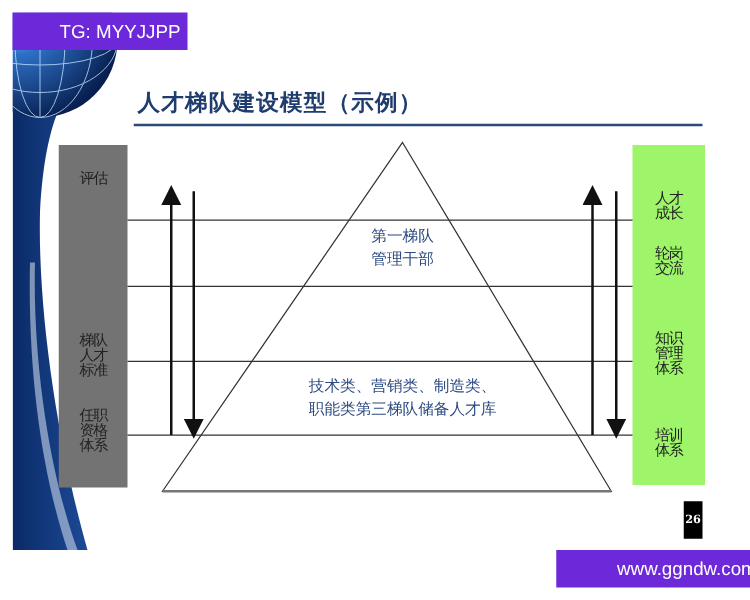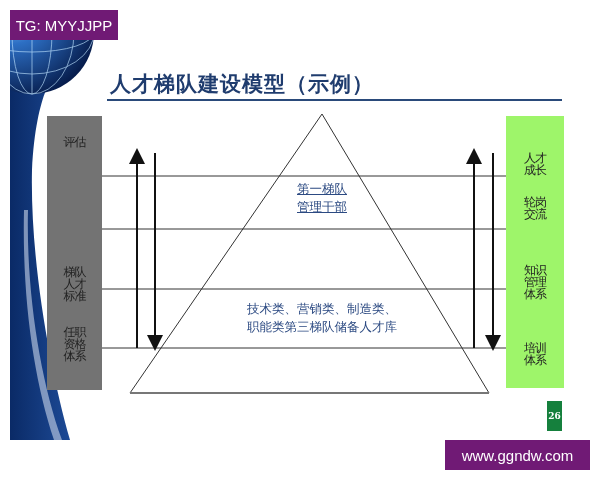--- a/index.html
+++ b/index.html
@@ -9,48 +9,48 @@
     font-family: "DejaVu Sans", "Liberation Sans", sans-serif;
   }
   .slide {
     position: absolute; left: 10px; top: 10px; width: 580px; height: 430px;
     background: #ffffff; overflow: hidden;
   }
   .globe-deco { position: absolute; left: 0; top: 0; width: 580px; height: 430px; }
   .title {
     position: absolute; left: 100px; top: 60px;
     font-family: "DejaVu Serif", "Liberation Serif", serif;
-    font-size: 21px; font-weight: bold; color: #1f3c6e; letter-spacing: 1px;
+    font-size: 18px; font-weight: bold; color: #1f3c6e; letter-spacing: 1px;
   }
   .left-panel {
     position: absolute; left: 37px; top: 106px; width: 55px; height: 274px;
     background: #737373;
   }
   .right-panel {
     position: absolute; left: 496px; top: 106px; width: 58px; height: 272px;
     background: #9ef56a;
   }
   .plabel {
     position: absolute; width: 100%; text-align: center;
     font-size: 12px; line-height: 12px; color: #222; letter-spacing: -1px;
   }
   .diagram { position: absolute; left: 0; top: 0; width: 580px; height: 430px; }
   .tier-text {
     position: absolute; text-align: center; color: #2c4a82;
     font-size: 12.5px; line-height: 18px; white-space: nowrap;
   }
   .page-num {
     position: absolute; left: 537px; top: 391px; width: 15px; height: 30px;
-    background: #15803d; color: #fff; font-family: "DejaVu Serif", serif;
+    background: #000000; color: #fff; font-family: "DejaVu Serif", serif;
     font-size: 9px; font-weight: bold; display: flex; align-items: center; justify-content: center;
   }
   .wm {
-    position: absolute; background: #701a75; color: #fff;
+    position: absolute; background: #6d28d9; color: #fff;
     font-family: "Liberation Sans", sans-serif; font-size: 15px;
-    display: flex; align-items: center; justify-content: center;
+    display: flex; align-items: center; justify-content: center; padding-left: 32px;
   }
   .wm-tl { left: 10px; top: 10px; width: 108px; height: 30px; }
   .wm-br { left: 445px; top: 440px; width: 145px; height: 30px; text-align: right; }
 </style>
 </head>
 <body>
 
 <div class="slide">
 
   <svg class="globe-deco" viewBox="0 0 580 430">
@@ -120,21 +120,21 @@
     <path d="M312,104 L479,383 L120,383 Z" fill="none" stroke="#333" stroke-width="1"></path>
     <line x1="120" y1="383" x2="479" y2="383" stroke="#777" stroke-width="2"></line>
 
     <line x1="127" y1="338" x2="127" y2="146" stroke="#111" stroke-width="2" marker-end="url(#ah)"></line>
     <line x1="145" y1="143" x2="145" y2="333" stroke="#111" stroke-width="2" marker-end="url(#ah)"></line>
 
     <line x1="464" y1="338" x2="464" y2="146" stroke="#111" stroke-width="2" marker-end="url(#ah)"></line>
     <line x1="483" y1="143" x2="483" y2="333" stroke="#111" stroke-width="2" marker-end="url(#ah)"></line>
   </svg>
 
-  <div class="tier-text" style="left:252px;top:170px;width:120px;text-decoration:underline;">
+  <div class="tier-text" style="left:252px;top:170px;width:120px;">
     <div>第一梯队</div>
     <div>管理干部</div>
   </div>
   <div class="tier-text" style="left:207px;top:290px;width:210px;">
     <div>技术类、营销类、制造类、</div>
     <div>职能类第三梯队储备人才库</div>
   </div>
 
   <div class="page-num">26</div>
 </div>

